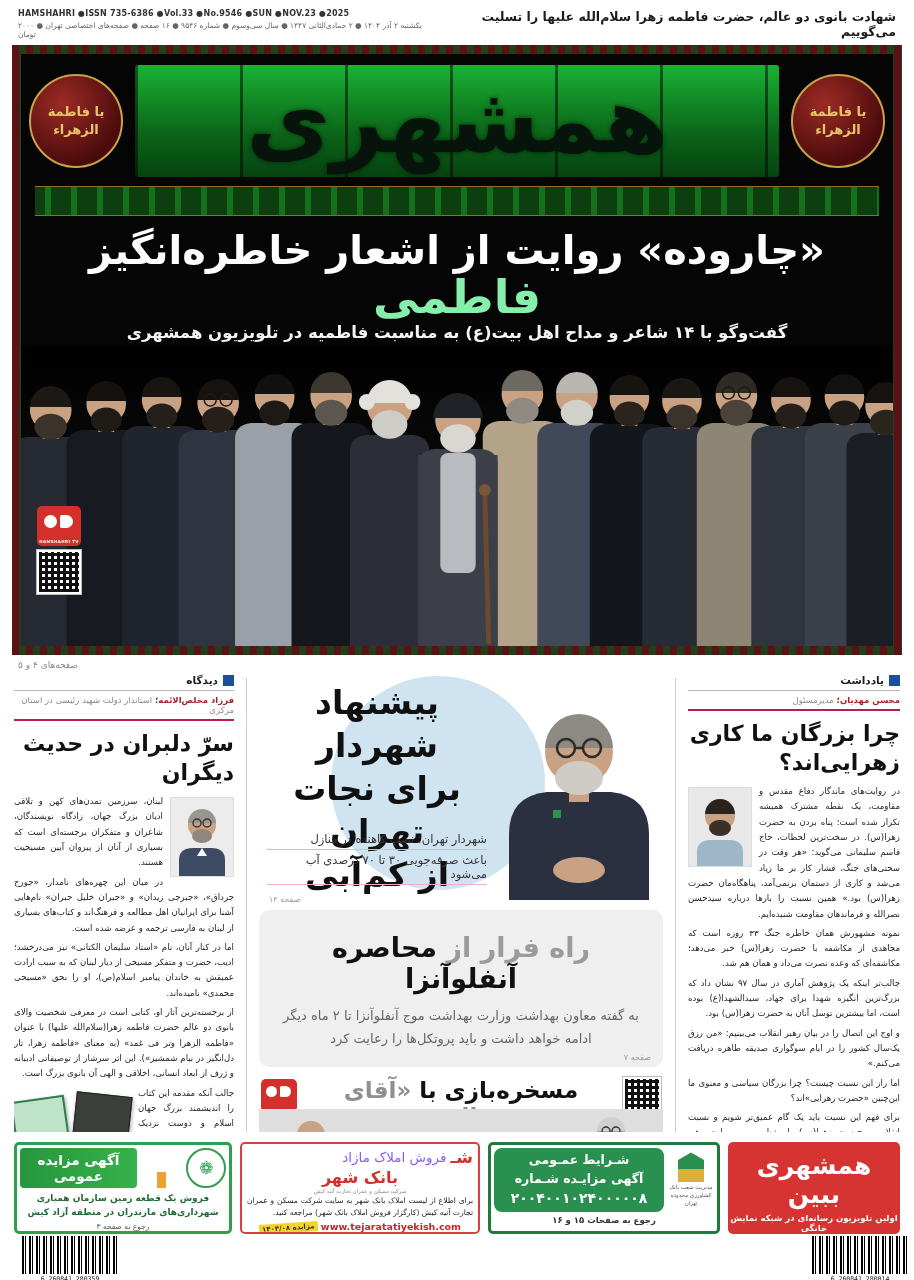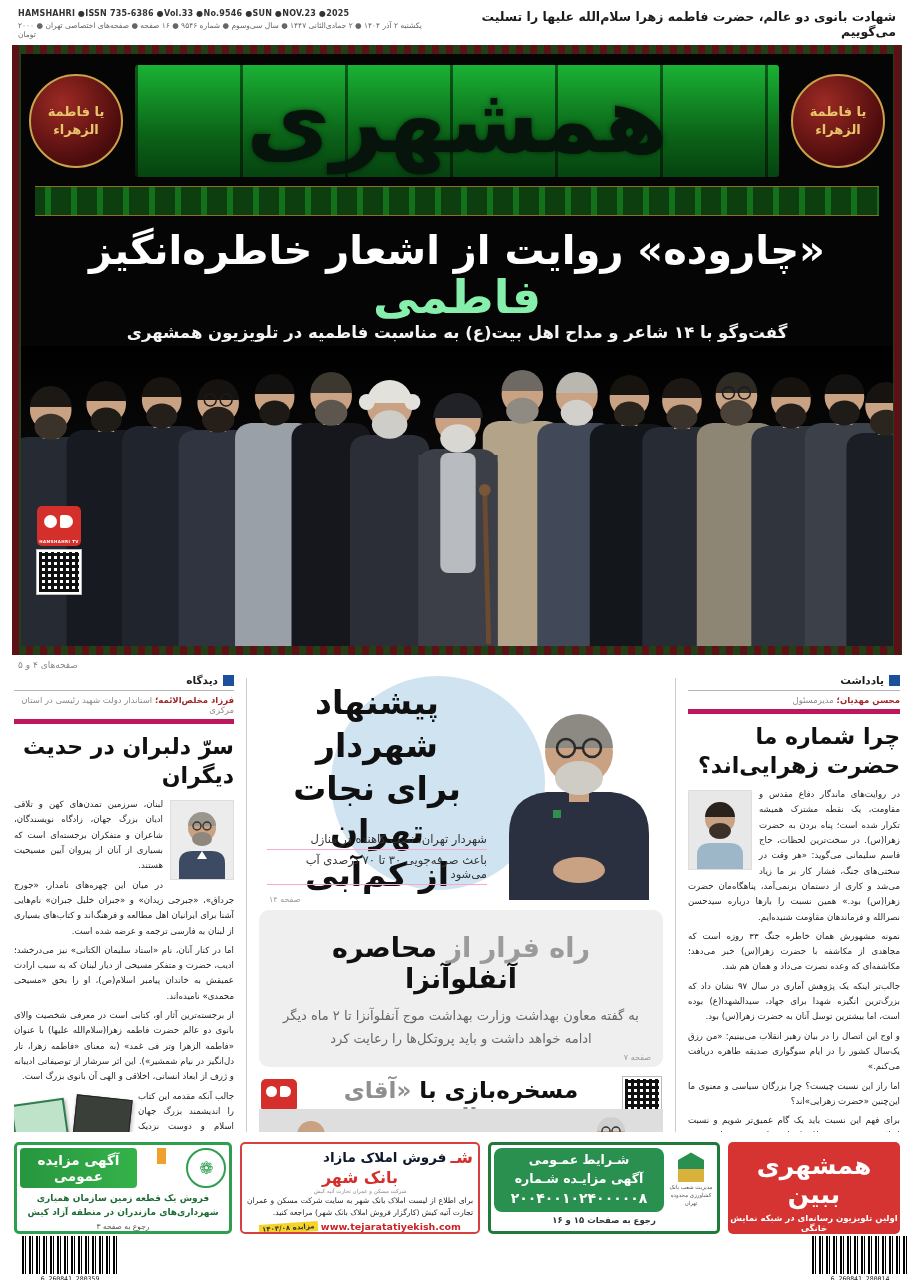--- a/index.html
+++ b/index.html
@@ -50,21 +50,21 @@
   
   .columns{display:flex;padding:4px 14px 0;height:458px;overflow:hidden;}
   .vdiv{width:1px;background:#ccc;margin:4px 12px 0;}
   .col{overflow:hidden;}
   .col-note{width:212px;}
   .col-center{width:404px;position:relative;}
   .col-view{flex:1;}
   .sec{display:flex;align-items:center;gap:5px;font-size:10.5px;font-weight:bold;color:#1b1b1b;
        padding-bottom:4px;border-bottom:1px solid #b5b5b5;}
   .sq{width:11px;height:11px;background:#1c4f9c;flex:0 0 auto;}
-  .byline{font-size:8.5px;color:#8a8a8a;padding:4px 0;border-bottom:5px solid #be185d;}
+  .byline{font-size:8.5px;color:#8a8a8a;padding:4px 0;border-bottom:2px solid #be185d;}
   .byline b{color:#a3282a;}
   .hl{font-size:22px;font-weight:bold;color:#111;margin:9px 0 7px;line-height:1.3;}
   .body{font-size:8.6px;line-height:1.78;text-align:justify;color:#232323;}
   .body p{margin:0 0 4px;}
   .auth{float:left;width:62px;height:78px;margin:3px 0 4px 0;margin-right:7px;border:1px solid #ddd;background:#f3f3f3;}
   .auth svg{display:block;width:100%;height:100%;}
   .authR{float:right;margin-right:0;margin-left:7px;}
   .books{float:left;width:116px;height:100px;margin:4px 8px 4px 0;position:relative;}
   .book{position:absolute;bottom:4px;display:flex;align-items:center;justify-content:center;
         text-align:center;font-weight:bold;box-shadow:1px 2px 4px rgba(0,0,0,.35);}
@@ -99,32 +99,32 @@
   .cut .cdek{position:absolute;top:34px;left:70px;right:70px;text-align:center;font-size:8.3px;
              color:#777;line-height:1.7;}
   .cut .qr{position:absolute;right:2px;top:0;width:34px;height:34px;margin:0;}
   .cut .tvmark{position:absolute;left:2px;top:2px;width:36px;height:33px;}
   .cut .tvmark .c1{width:11px;height:11px;left:5px;top:7px;}
   .cut .tvmark .c2{width:11px;height:11px;left:19px;top:7px;}
   
   .ads{position:absolute;left:14px;right:14px;top:1142px;height:92px;display:flex;gap:8px;direction:ltr;}
   .ad{position:relative;border-radius:5px;overflow:hidden;direction:rtl;}
   .ad1{width:212px;border:3px solid #2f9e4f;background:#fff;}
-  .a1top{display:flex;align-items:flex-start;gap:20px;margin:3px;direction:ltr;}
+  .a1top{display:flex;align-items:flex-end;gap:20px;margin:3px;direction:ltr;}
   .a1title{flex:1;background:linear-gradient(90deg,#27963f,#35b24a);color:#fff;font-weight:bold;
            font-size:13.5px;text-align:center;padding:4px 2px;border-radius:4px;}
   .a1or{width:9px;height:16px;background:#f0a02e;}
   .a1logo{width:36px;height:36px;border-radius:50%;background:#fff;border:2px solid #2f9e4f;
           color:#2f9e4f;font-size:17px;display:flex;align-items:center;justify-content:center;}
   .a1body{font-size:9px;font-weight:bold;color:#1f6b35;text-align:center;padding:0 3px;line-height:1.6;}
   .a1ref{font-size:7.5px;color:#555;text-align:center;margin-top:2px;}
   .ad2{width:226px;border:2px solid #d84040;background:#fff;padding:3px 5px;}
   .a2row{display:flex;align-items:center;gap:4px;}
   .a2mark{color:#d42f2a;font-size:17px;font-weight:bold;}
-  .a2t1{color:#0f172a;font-weight:bold;font-size:13.5px;}
+  .a2t1{color:#8b5cf6;font-weight:normal;font-size:13.5px;}
   .a2t2{color:#d42f2a;font-weight:bold;font-size:16px;text-align:center;margin:1px 0;}
   .a2cap{font-size:5.5px;color:#888;text-align:center;}
   .a2body{font-size:7.6px;color:#222;text-align:justify;line-height:1.55;margin-top:1px;}
   .a2url{direction:ltr;text-align:center;color:#c22;font-weight:bold;font-size:9.5px;margin-top:2px;}
   .a2badge{display:inline-block;background:#f5d327;color:#333;font-size:7px;font-weight:bold;
            padding:1px 3px;transform:rotate(-4deg);}
   .ad3{width:220px;border:3px solid #1f7a3c;background:#fff;padding:3px;}
   .a3row{display:flex;gap:4px;direction:ltr;height:64px;}
   .a3panel{flex:1;background:#2a9050;border-radius:8px;color:#fff;display:flex;flex-direction:column;
            align-items:center;justify-content:center;line-height:1.5;}
@@ -296,21 +296,21 @@
 
     <aside class="col col-note">
       <div class="sec">
         <span class="sq"></span>
         <span>یادداشت</span>
       </div>
       <div class="byline">
         <b>محسن مهدیان؛</b>
         <span>مدیرمسئول</span>
       </div>
-      <h2 class="hl">چرا شماره ما حضرت زهرایی‌اند؟</h2>
+      <h2 class="hl">چرا بزرگان ما کاری زهرایی‌اند؟</h2>
       <div class="body">
         <span class="auth">
           <svg viewBox="0 0 62 78">
               <rect width="62" height="78" fill="#e8e8e8"></rect>
             <circle cx="31" cy="28" r="15" fill="#c9a183"></circle>
             <path d="M16 26 A15 15 0 0 1 46 26 Z" fill="#2a231d"></path>
             <ellipse cx="31" cy="40" rx="11" ry="8" fill="#3a3028"></ellipse>
             <path d="M8 78 L8 64 Q8 52 22 52 L40 52 Q54 52 54 64 L54 78 Z" fill="#9db6c8"></path>
           </svg>
         </span>

